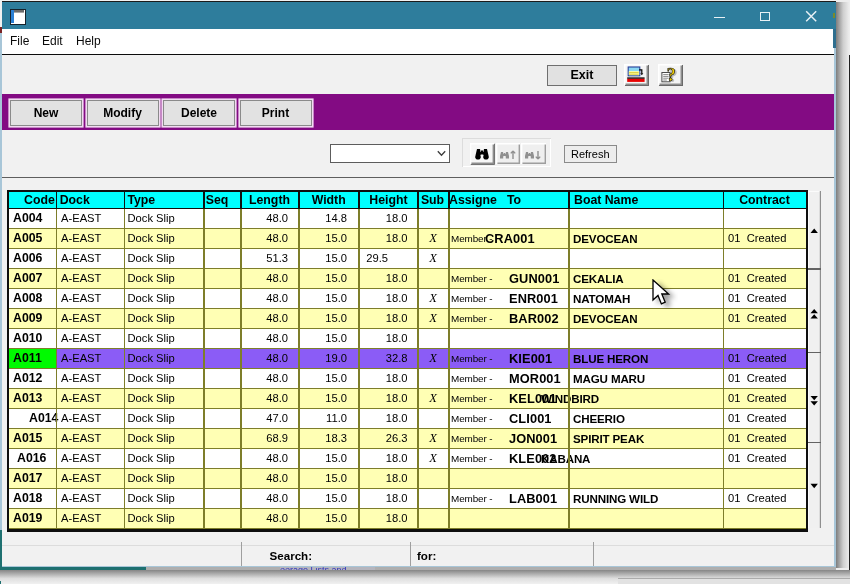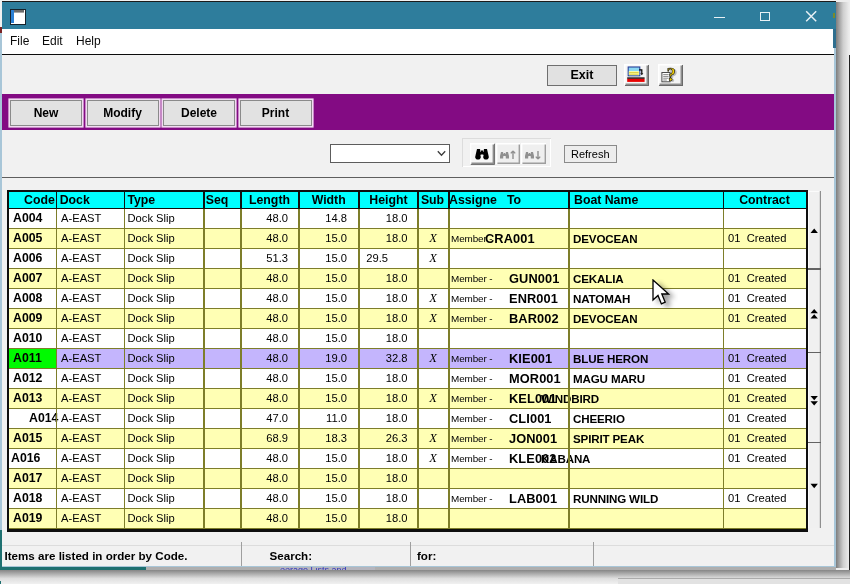--- a/index.html
+++ b/index.html
@@ -190,21 +190,21 @@
     </div>
 <div class="row" style="top:329.0px;background:#ffffff">
       <div class="ct b" style="left:4px">A010</div>
       <div class="ct" style="left:52px">A-EAST</div>
       <div class="ct" style="left:118.5px">Dock Slip</div>
       <div class="ct num" style="left:219px;width:60px">48.0</div>
       <div class="ct num" style="left:278px;width:60px">15.0</div>
       <div class="ct num" style="left:338.5px;width:60px">18.0</div>
       <div style="position:absolute;left:0;bottom:0;width:100%;height:1.5px;background:#7e7e2a"></div>
     </div>
-<div class="row" style="top:349.0px;background:#c4b5fd">
+<div class="row" style="top:349.0px;background:#8b5cf6">
       <div style="position:absolute;left:0;top:0;width:47.0px;height:20.0px;background:#00fa00"></div>
       <div class="ct b" style="left:4px">A011</div>
       <div class="ct" style="left:52px">A-EAST</div>
       <div class="ct" style="left:118.5px">Dock Slip</div>
       <div class="ct num" style="left:219px;width:60px">48.0</div>
       <div class="ct num" style="left:278px;width:60px">19.0</div>
       <div class="ct num" style="left:338.5px;width:60px">32.8</div>
       <div class="ct xg" style="left:409px;width:30px;text-align:center">X</div>
       <div class="ct mem" style="left:442px">Member -</div>
       <div class="ct mc" style="left:500px">KIE001</div>
@@ -260,21 +260,21 @@
       <div class="ct num" style="left:278px;width:60px">18.3</div>
       <div class="ct num" style="left:338.5px;width:60px">26.3</div>
       <div class="ct xg" style="left:409px;width:30px;text-align:center">X</div>
       <div class="ct mem" style="left:442px">Member -</div>
       <div class="ct mc" style="left:500px">JON001</div>
       <div class="ct bt" style="left:564px">SPIRIT PEAK</div>
       <div class="ct" style="left:719px">01&nbsp;&nbsp;Created</div>
       <div style="position:absolute;left:0;bottom:0;width:100%;height:1.5px;background:#7e7e2a"></div>
     </div>
 <div class="row" style="top:449.0px;background:#ffffff">
-      <div class="ct b" style="left:2px">A016</div>
+      <div class="ct b" style="left:8px">A016</div>
       <div class="ct" style="left:52px">A-EAST</div>
       <div class="ct" style="left:118.5px">Dock Slip</div>
       <div class="ct num" style="left:219px;width:60px">48.0</div>
       <div class="ct num" style="left:278px;width:60px">15.0</div>
       <div class="ct num" style="left:338.5px;width:60px">18.0</div>
       <div class="ct xg" style="left:409px;width:30px;text-align:center">X</div>
       <div class="ct mem" style="left:442px">Member -</div>
       <div class="ct mc" style="left:500px">KLE002</div>
       <div class="ct bt" style="left:532px">KABANA</div>
       <div class="ct" style="left:719px">01&nbsp;&nbsp;Created</div>
@@ -352,21 +352,20 @@
 <svg style="position:absolute;left:808px;top:190.5px" width="14" height="338" viewBox="0 0 14 338">
       <polygon points="2.5,42.099999999999994 9.9,42.099999999999994 6.2,37.5" fill="#000"></polygon>
       <polygon points="2.5,122.3 9.9,122.3 6.2,118.10000000000001" fill="#000"></polygon>
       <polygon points="2.5,127.5 9.9,127.5 6.2,123.30000000000001" fill="#000"></polygon>
       <polygon points="2.5,205.1 9.9,205.1 6.2,209.29999999999998" fill="#000"></polygon>
       <polygon points="2.5,210.3 9.9,210.3 6.2,214.5" fill="#000"></polygon>
       <polygon points="2.5,292.7 9.9,292.7 6.2,297.3" fill="#000"></polygon>
     </svg>
 
 <div class="abs" style="left:2px;top:545px;width:832px;height:1px;background:#dcdcdc"></div>
-<div class="st" style="left:4.5px">Items are listed in order by Code.</div>
 <div class="st" style="left:269.5px">Search:</div>
 <div class="st" style="left:417px">for:</div>
 <div class="sep" style="left:240.5px"></div>
 <div class="sep" style="left:410px"></div>
 <div class="sep" style="left:592.5px"></div>
 
 <div class="abs" style="left:0;top:29px;width:2px;height:538px;background:#a8c6d8"></div>
 <div class="abs" style="left:0;top:27px;width:2px;height:6px;background:#7a2424"></div>
 <div class="abs" style="left:0;top:530px;width:2px;height:40px;background:#1e7070"></div>
 <div class="abs" style="left:834px;top:29px;width:2.4px;height:537px;background:#a8c6d8"></div>

